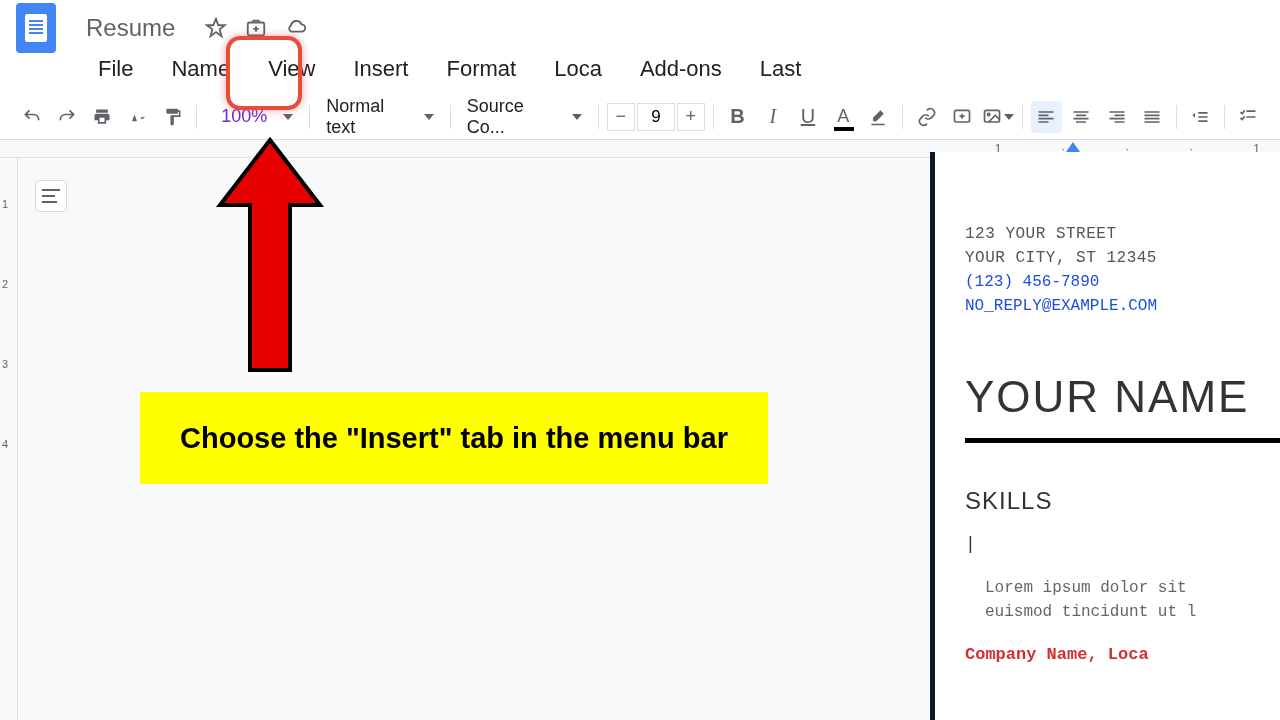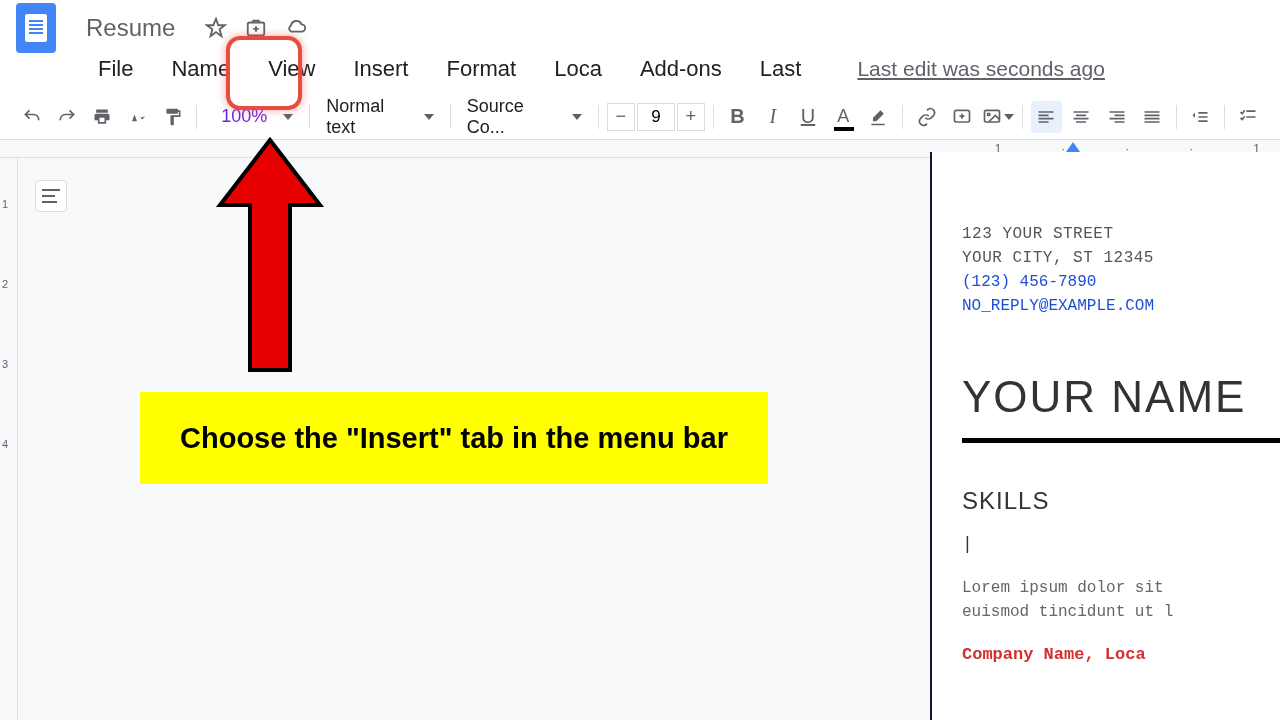--- a/index.html
+++ b/index.html
@@ -37,29 +37,29 @@
     
     .doc-area { display: flex; height: calc(100% - 152px); background: #f8f9fa; }
     .left-ruler { width: 18px; background: #f8f9fa; border-right: 1px solid #e0e0e0; position: relative; }
     .left-ruler-marks { position: absolute; top: 40px; left: 2px; font-size: 11px; color: #5f6368; display: flex; flex-direction: column; gap: 68px; }
     .outline-btn { position: absolute; left: 35px; top: 180px; width: 32px; height: 32px; border: 1px solid #dadce0; border-radius: 4px; display: flex; align-items: center; justify-content: center; cursor: pointer; background: #fff; }
     .outline-lines { width: 18px; height: 14px; display: flex; flex-direction: column; justify-content: space-between; }
     .outline-lines span { height: 2px; background: #5f6368; }
     .outline-lines span:nth-child(2) { width: 70%; }
     .outline-lines span:nth-child(3) { width: 85%; }
     
-    .doc-page { position: absolute; right: 0; top: 152px; width: 350px; height: 568px; background: #fff; border-left: 2px solid #0f172a; padding: 70px 0 0 30px; overflow: hidden; }
+    .doc-page { position: absolute; right: 0; top: 152px; width: 350px; height: 568px; background: #fff; border-left: 5px solid #0f172a; padding: 70px 0 0 30px; overflow: hidden; }
     .doc-content { font-family: 'Courier New', monospace; font-size: 17px; color: #333; line-height: 1.5; }
     .address-line { font-size: 16px; color: #555; letter-spacing: 0.5px; }
     .contact-red { color: #1d4ed8; font-size: 16px; }
     .your-name { font-size: 44px; font-weight: 400; letter-spacing: 2px; margin-top: 46px; font-family: Arial, sans-serif; }
     .name-underline { height: 5px; background: #000; margin-top: 8px; width: 100%; }
     .section-heading { font-size: 24px; font-weight: 400; margin-top: 40px; letter-spacing: 1px; font-family: Arial, sans-serif; }
     .cursor-line { margin-top: 12px; font-size: 18px; color: #333; }
-    .lorem { margin-top: 18px; font-size: 16px; color: #666; font-family: 'Courier New', monospace; line-height: 1.5; }
+    .lorem { margin-top: 18px; font-size: 16px; color: #666; font-family: 'Courier New', monospace; line-height: 1.5; margin-left: 20px; }
     .company-red { color: #d32f2f; font-size: 17px; font-family: 'Courier New', monospace; margin-top: 18px; font-weight: bold; }
     
     .arrow-svg { position: absolute; left: 200px; top: 130px; width: 140px; height: 250px; pointer-events: none; }
     .callout-box { position: absolute; left: 140px; top: 392px; width: 628px; height: 92px; background: #ffff00; display: flex; align-items: center; justify-content: center; }
     .callout-text { font-size: 29px; font-weight: bold; color: #000; }
   </style>
 </head>
 <body>
 
 <div class="header-row">
@@ -83,21 +83,20 @@
 
 <div class="menu-bar">
   <div class="menu-item">File</div>
   <div class="menu-item">Name</div>
   <div class="menu-item">View</div>
   <div class="menu-item">Insert</div>
   <div class="menu-item">Format</div>
   <div class="menu-item">Loca</div>
   <div class="menu-item">Add-ons</div>
   <div class="menu-item">Last</div>
-  <div class="last-edit">Last edit was seconds ago</div>
 </div>
 
 <div class="insert-highlight"></div>
 
 <div class="toolbar">
   <div class="tb-btn">
       <svg width="20" height="20" viewBox="0 0 24 24" fill="none" stroke="currentColor" stroke-width="2">
         <path d="M9 14L4 9l5-5M4 9h10a6 6 0 016 6v1"></path>
       </svg>
     </div>

